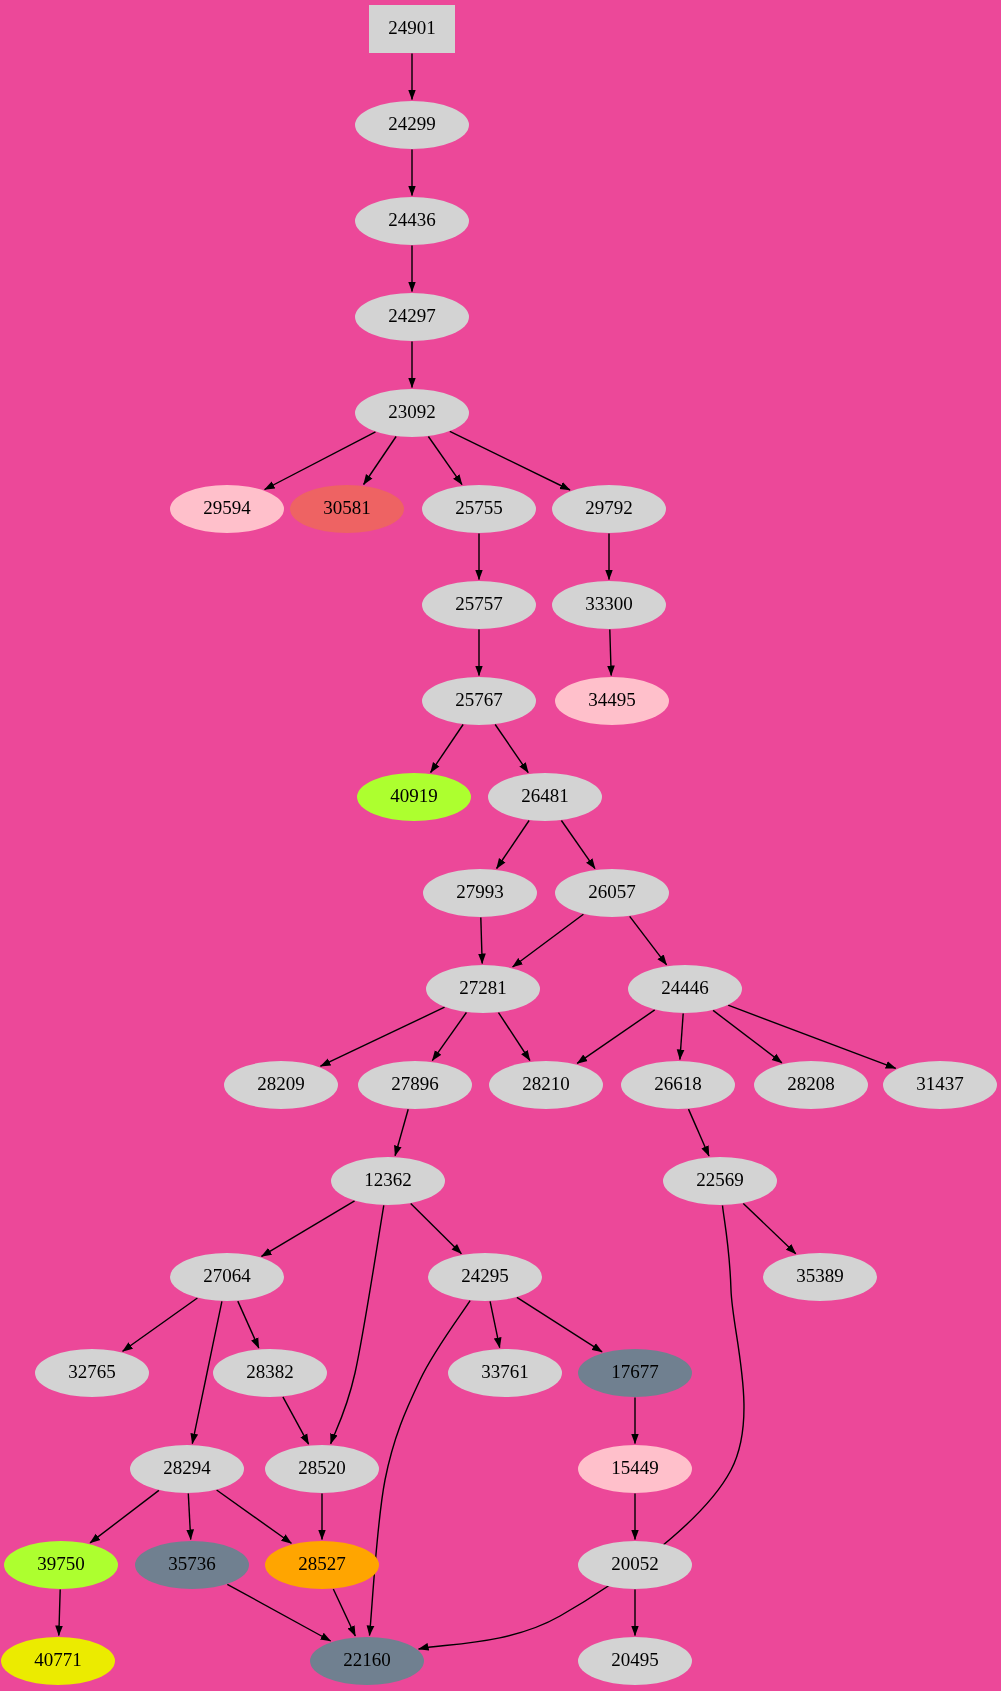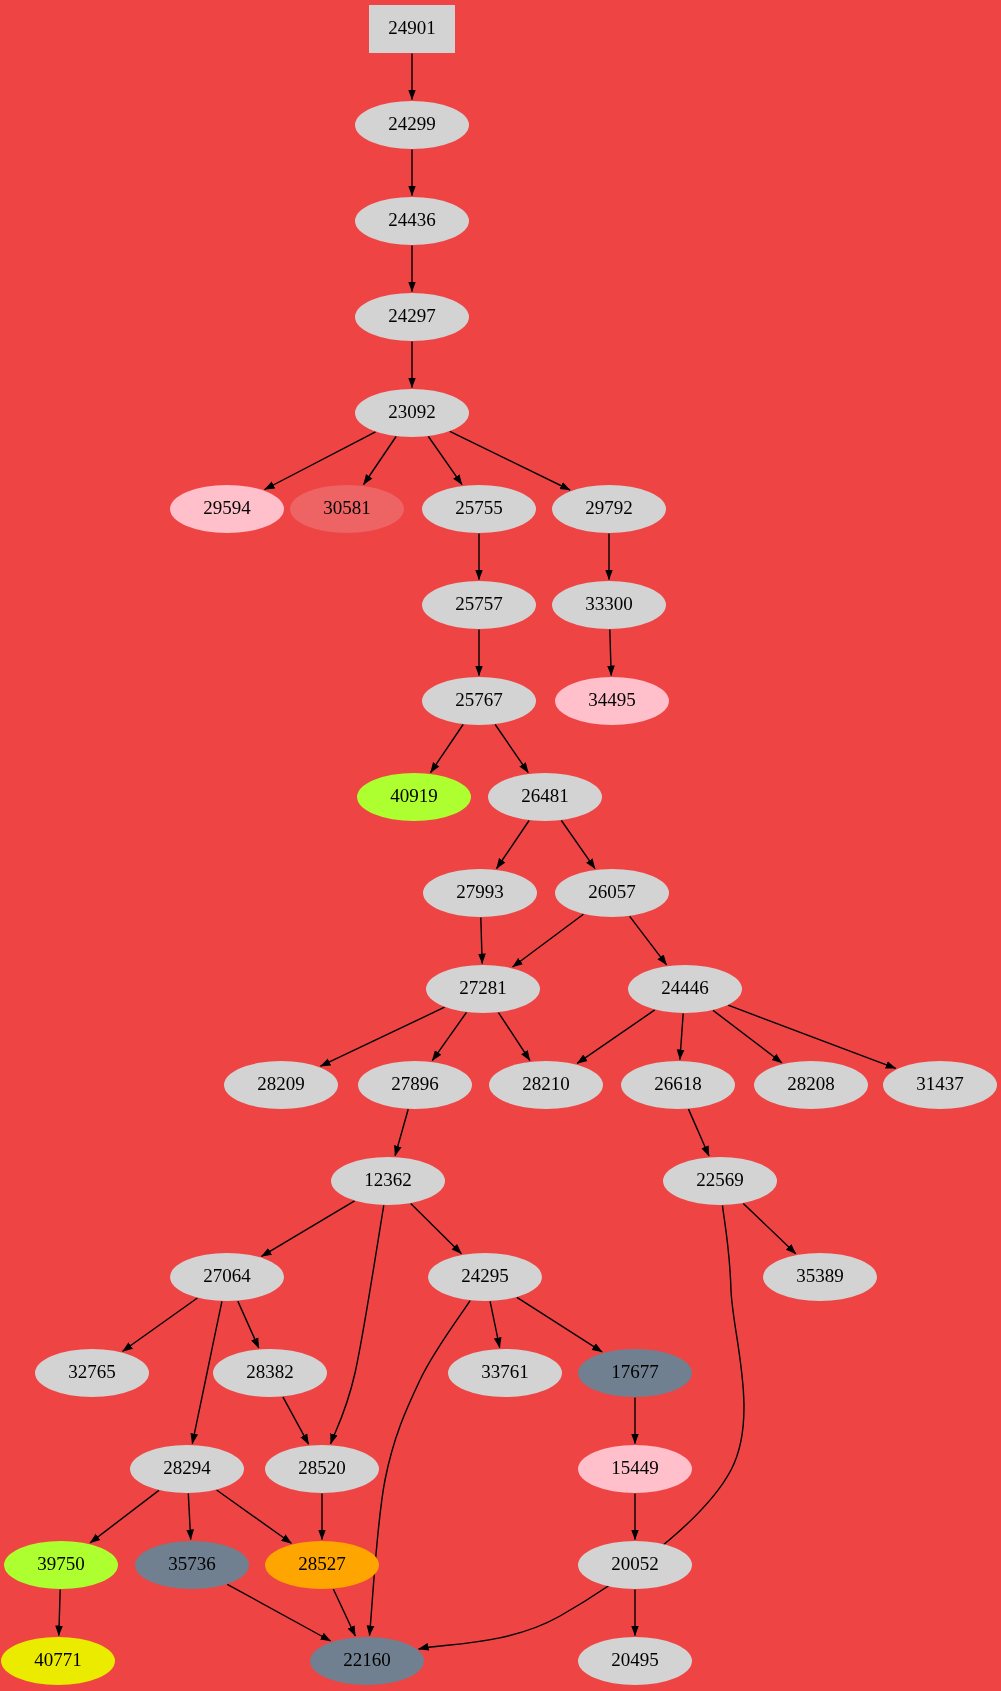--- a/index.html
+++ b/index.html
@@ -4,21 +4,21 @@
 <style>
   html, body {
     margin: 0;
     padding: 0;
     background: #ffffff;
   }
   #stage {
     position: relative;
     width: 1001px;
     height: 1691px;
-    background: #ef4444;
+    background: #ec4899;
     font-family: "Liberation Serif", "DejaVu Serif", serif;
   }
   svg { display: block; }
   .node-label {
     font-family: "Liberation Serif", "DejaVu Serif", serif;
     font-size: 19px;
     fill: #000000;
     text-anchor: middle;
     dominant-baseline: middle;
   }

